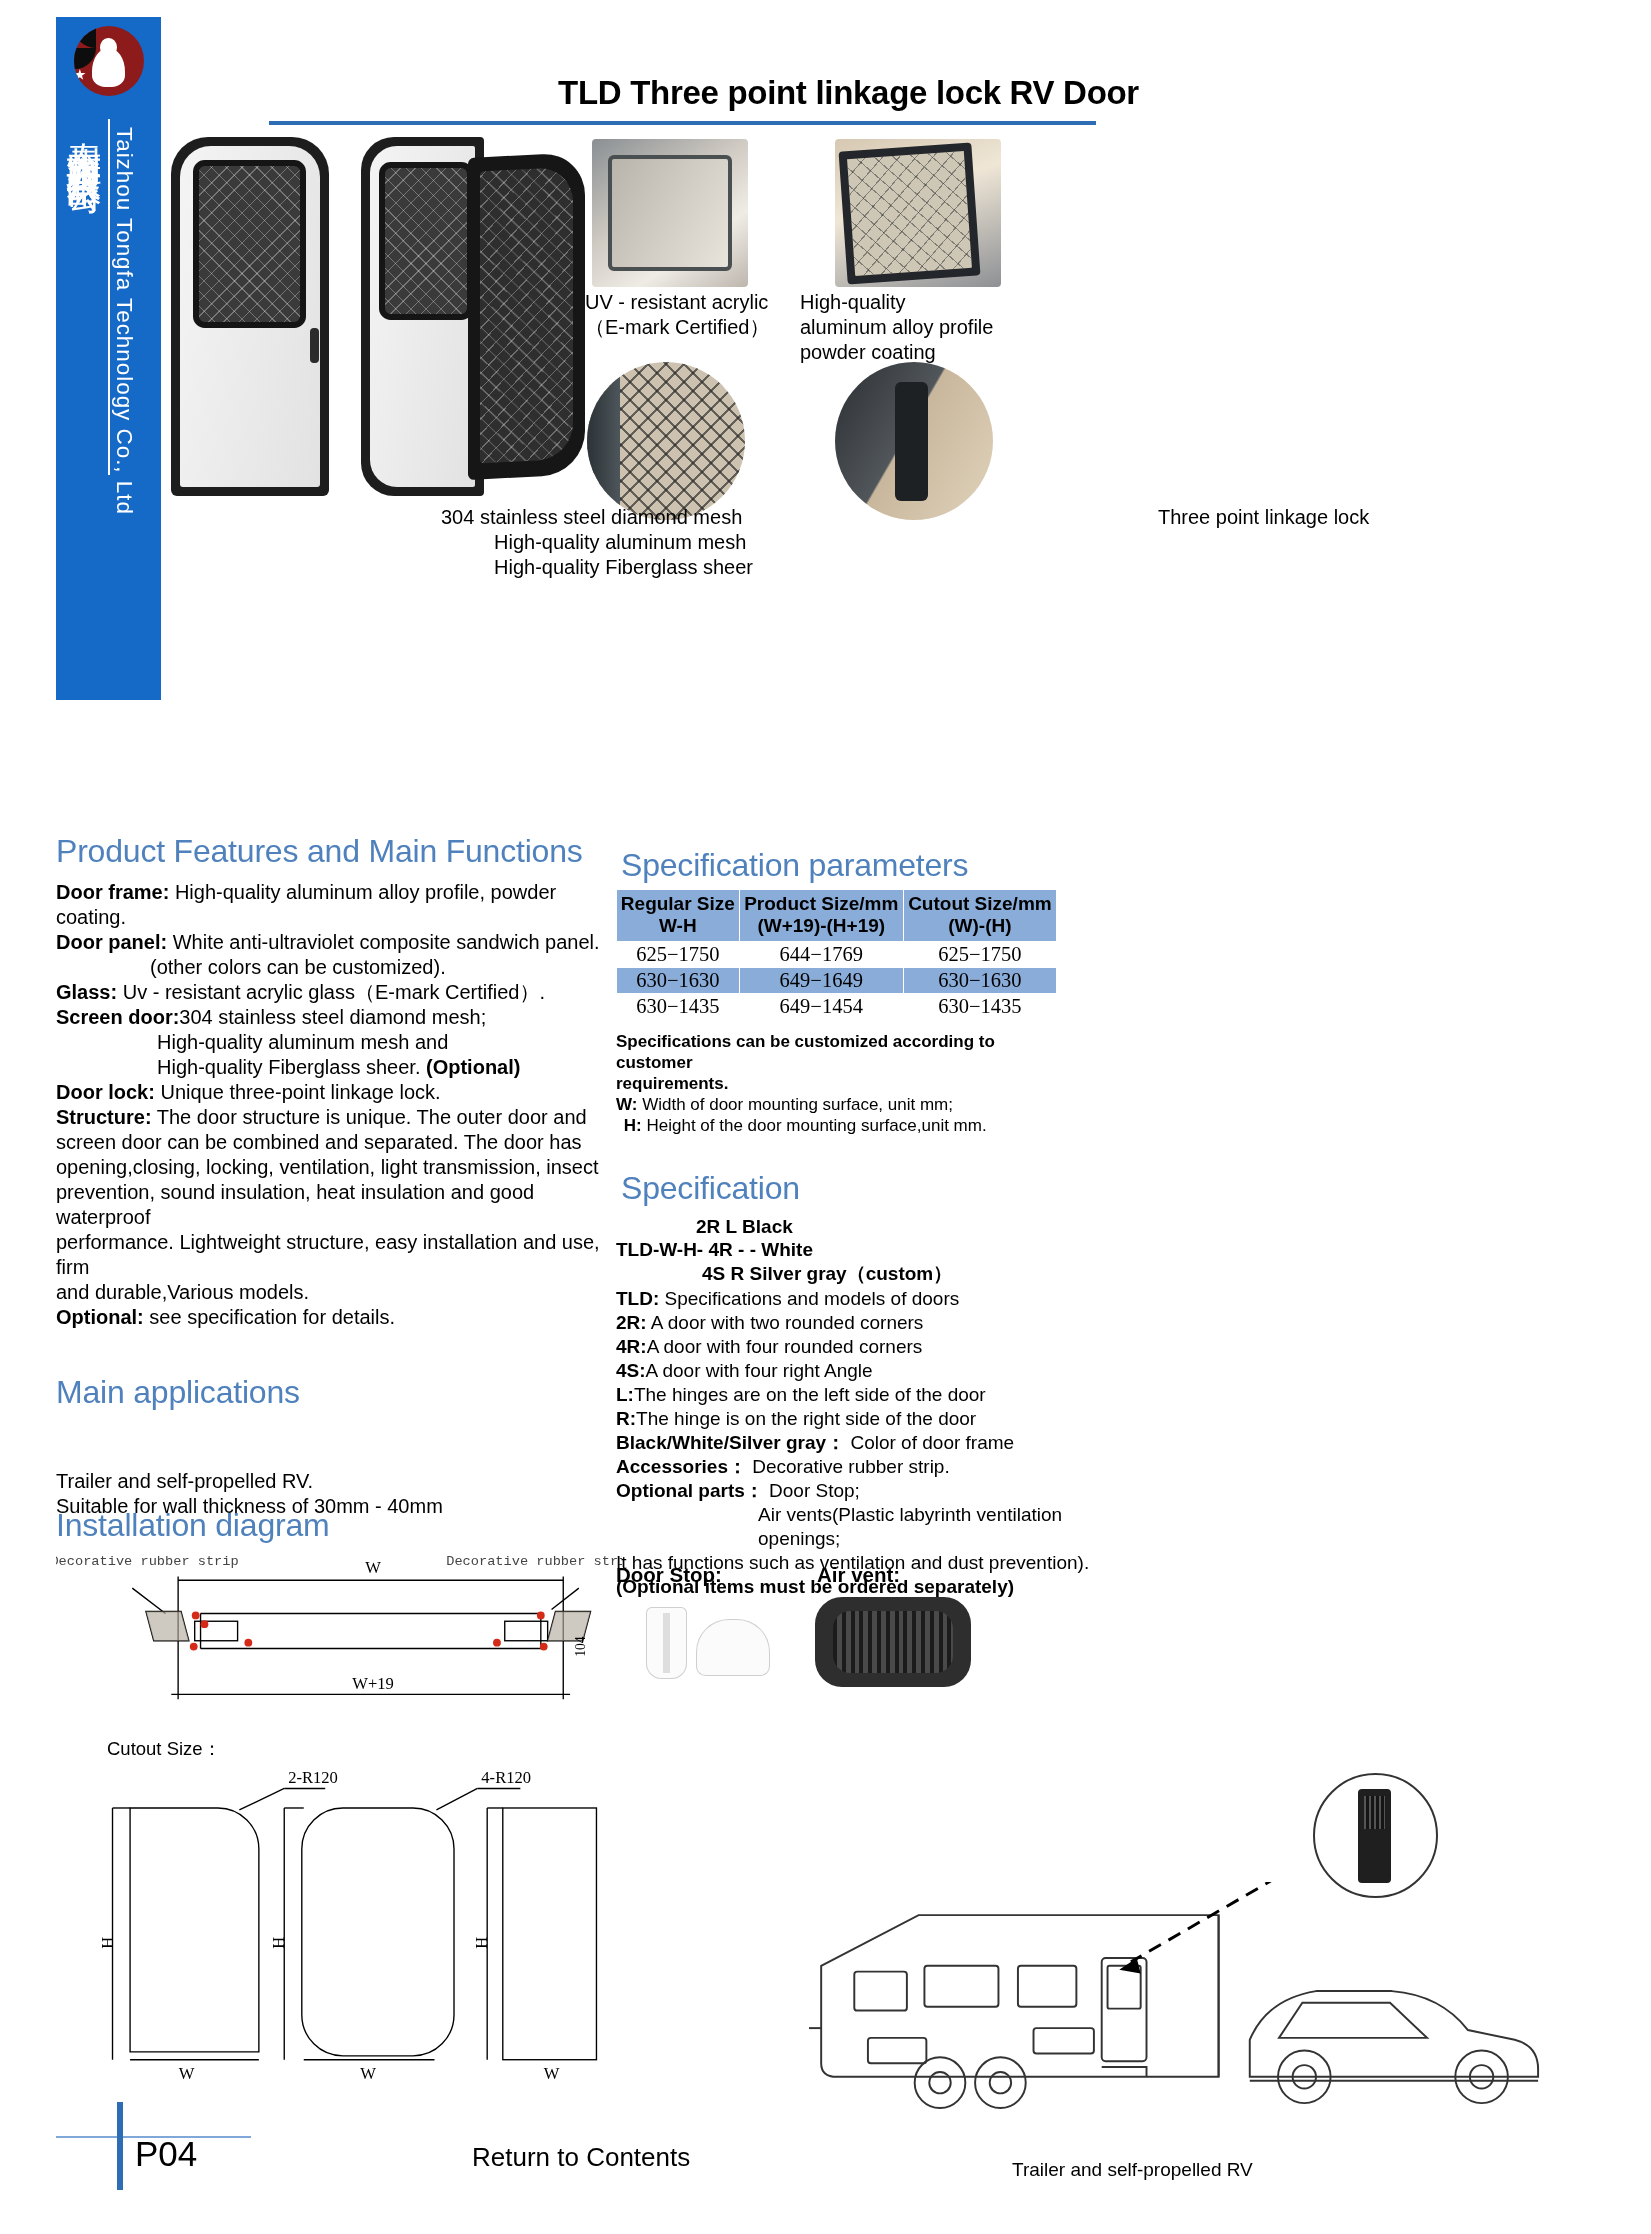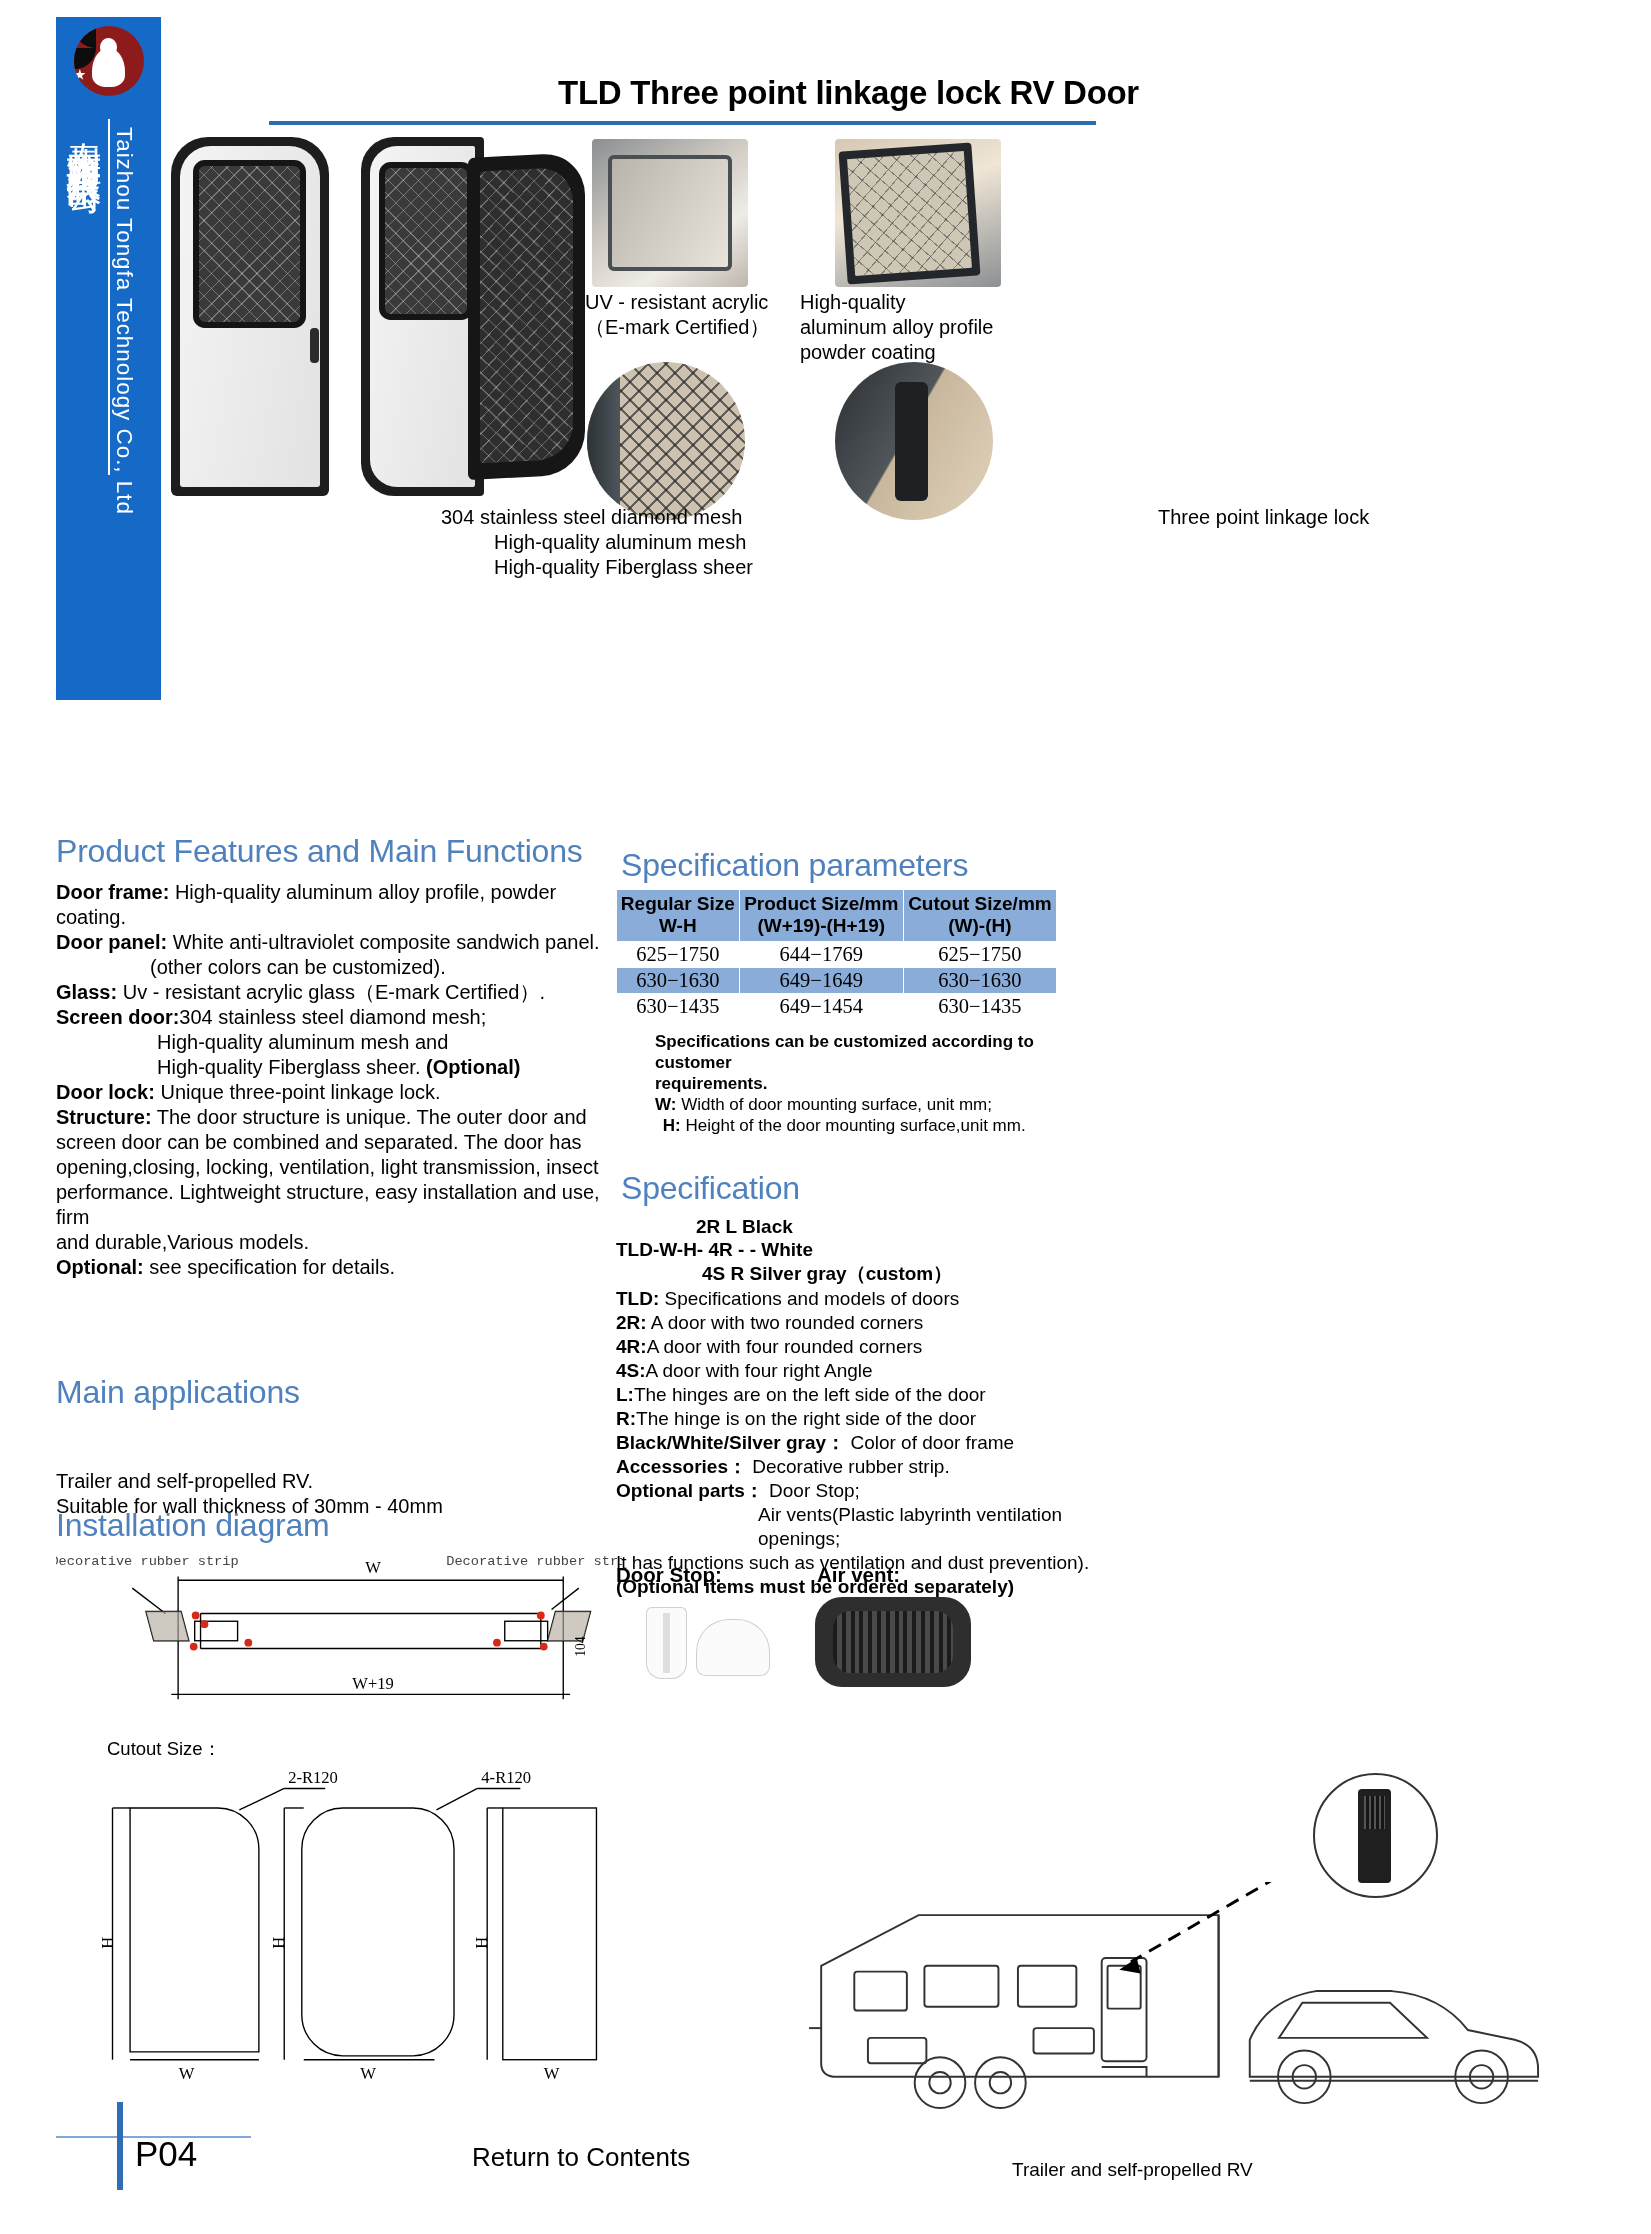--- a/index.html
+++ b/index.html
@@ -114,21 +114,21 @@
   #spec-table{position:absolute;left:616px;top:889px;width:441px;
               border-collapse:collapse;font-size:17.6px;}
   #spec-table th{background:#89ACD8;font-weight:700;font-size:19px;
                  line-height:22.4px;padding:2.9px 2px;text-align:center;
                  border:1px solid #fff;}
   #spec-table td{text-align:center;padding:1px 2px;font-size:20.5px;
                  font-family:"Liberation Serif","DejaVu Serif",serif;
                  border:1px solid #fff;}
   #spec-table tr.alt td{background:#89ACD8;}
   #spec-notes{position:absolute;left:616px;top:1031px;width:458px;
-              font-size:17px;line-height:21px;margin-left:39px;}
+              font-size:17px;line-height:21px;}
   #spec-notes .b{font-weight:700;}
 
   
   #model-code{position:absolute;left:616px;top:1215px;width:458px;
               font-size:19px;font-weight:700;line-height:23.4px;}
   #model-code .r1{padding-left:80px;}
   #model-code .r3{padding-left:86px;}
   #spec-list{position:absolute;left:616px;top:1287px;width:488px;
              font-size:19px;line-height:24px;}
   #spec-list .b{font-weight:700;}
@@ -240,20 +240,21 @@
     <div><span class="bold">Door panel:</span><span> White anti-ultraviolet composite sandwich panel.</span></div>
     <div class="ind1"><span>(other colors can be customized).</span></div>
     <div><span class="bold">Glass:</span><span> Uv - resistant acrylic glass（E-mark Certified）.</span></div>
     <div><span class="bold">Screen door:</span><span>304 stainless steel diamond mesh;</span></div>
     <div class="ind2"><span>High-quality aluminum mesh and</span></div>
     <div class="ind2"><span>High-quality Fiberglass sheer. </span><span class="bold">(Optional)</span></div>
     <div><span class="bold">Door lock:</span><span> Unique three-point linkage lock.</span></div>
     <div><span class="bold">Structure:</span><span> The door structure is unique. The outer door and</span></div>
     <div><span>screen door can be combined and separated. The door has</span></div>
     <div><span>opening,closing, locking, ventilation, light transmission, insect</span></div>
+    <div><span>prevention, sound insulation, heat insulation and good waterproof</span></div>
     <div><span>performance. Lightweight structure, easy installation and use, firm</span></div>
     <div><span>and durable,Various models.</span></div>
     <div><span class="bold">Optional:</span><span> see specification for details.</span></div>
   </div>
 
 <div class="h-blue" id="h-applications">Main applications</div>
 <div id="applications-body">
     <div>Trailer and self-propelled RV.</div>
     <div>Suitable for wall thickness of 30mm - 40mm</div>
   </div>

